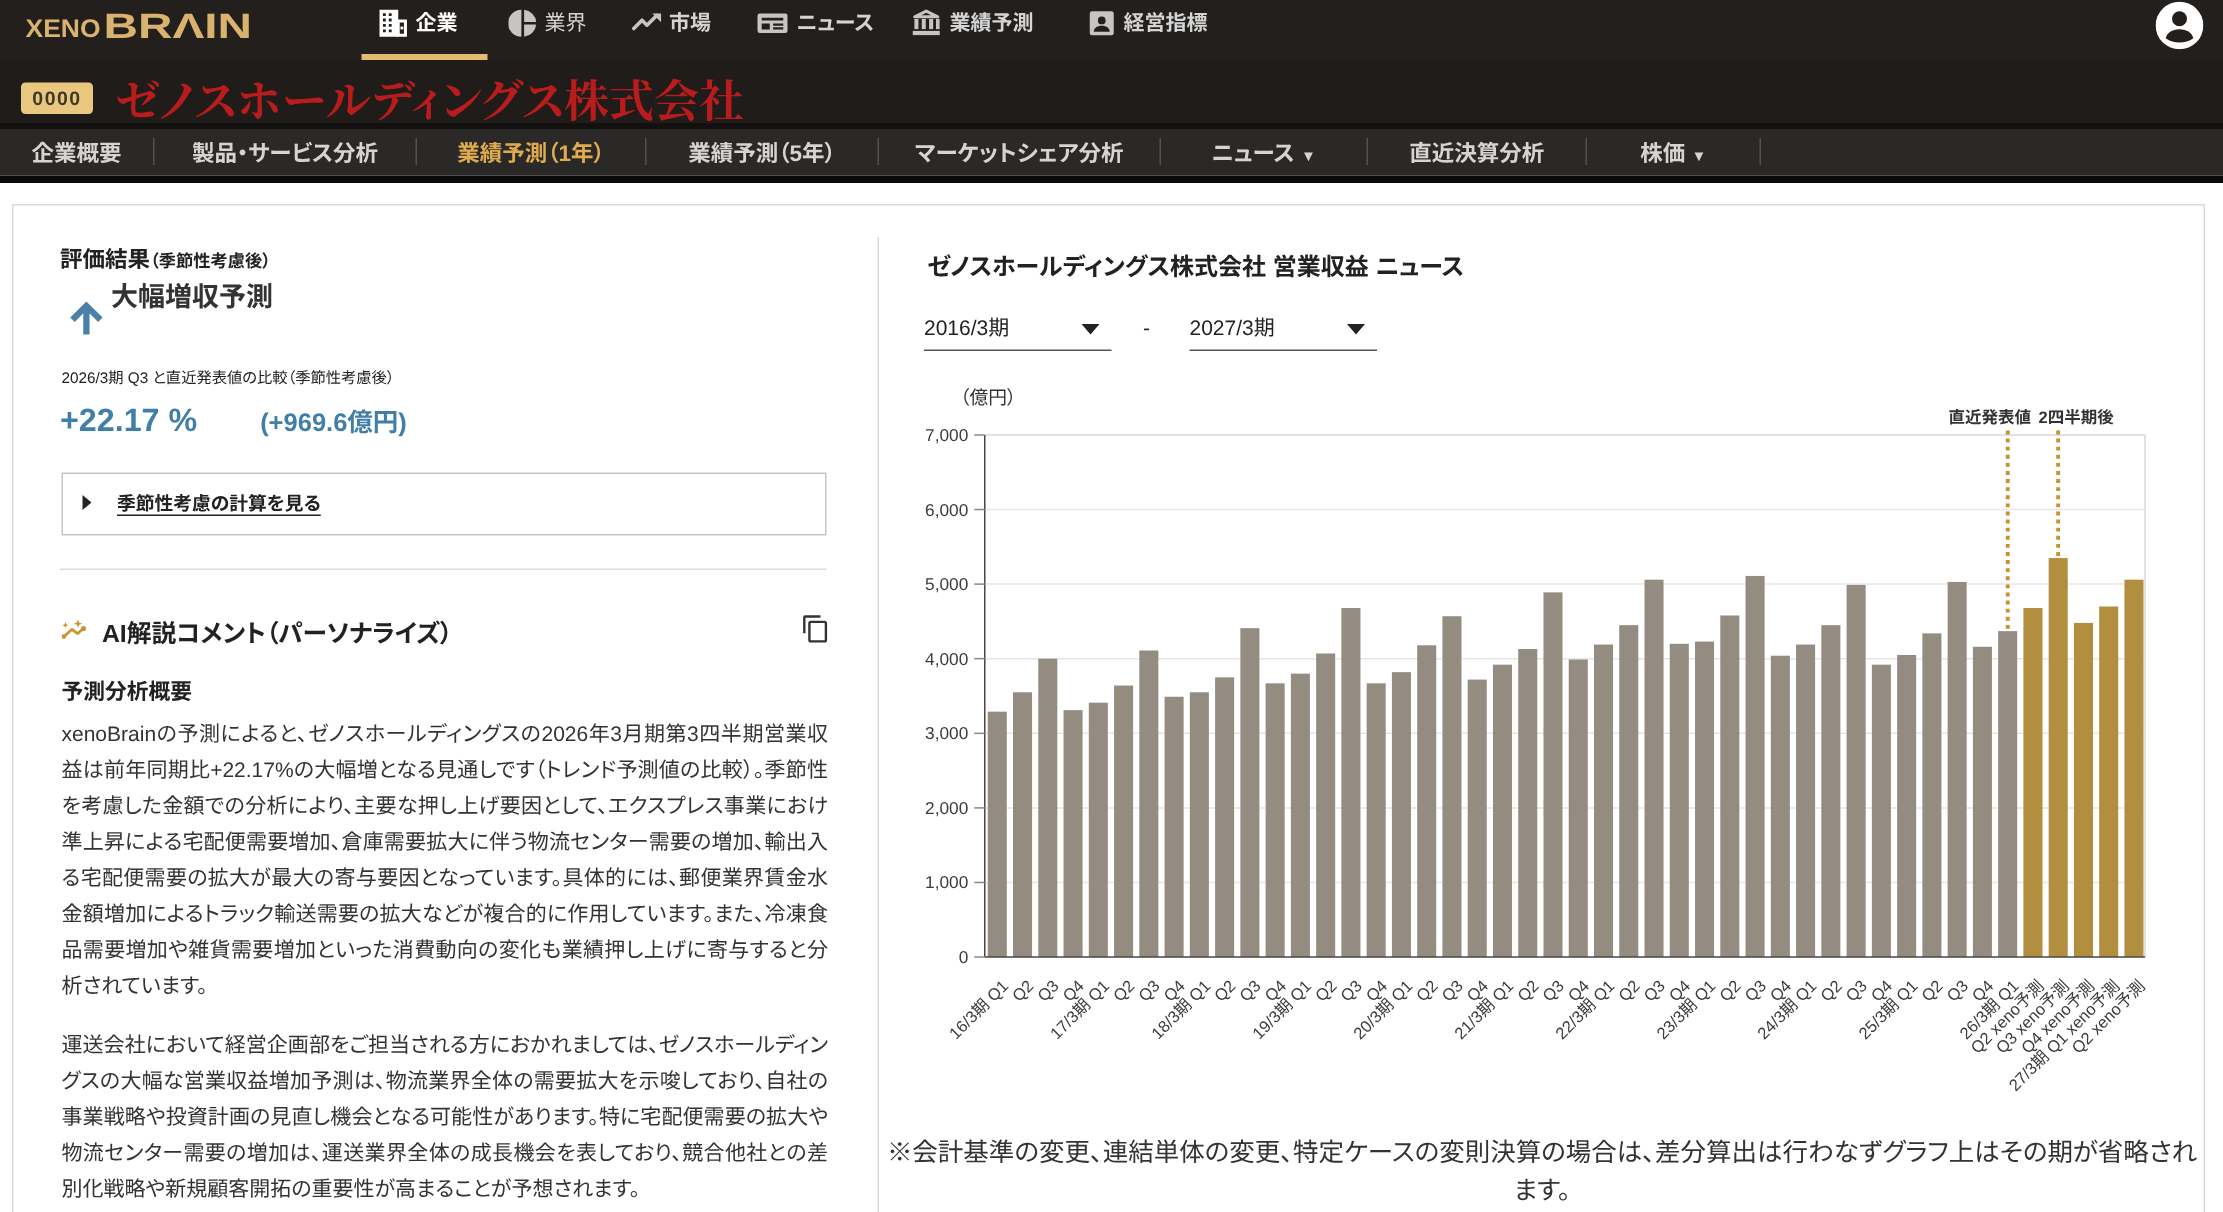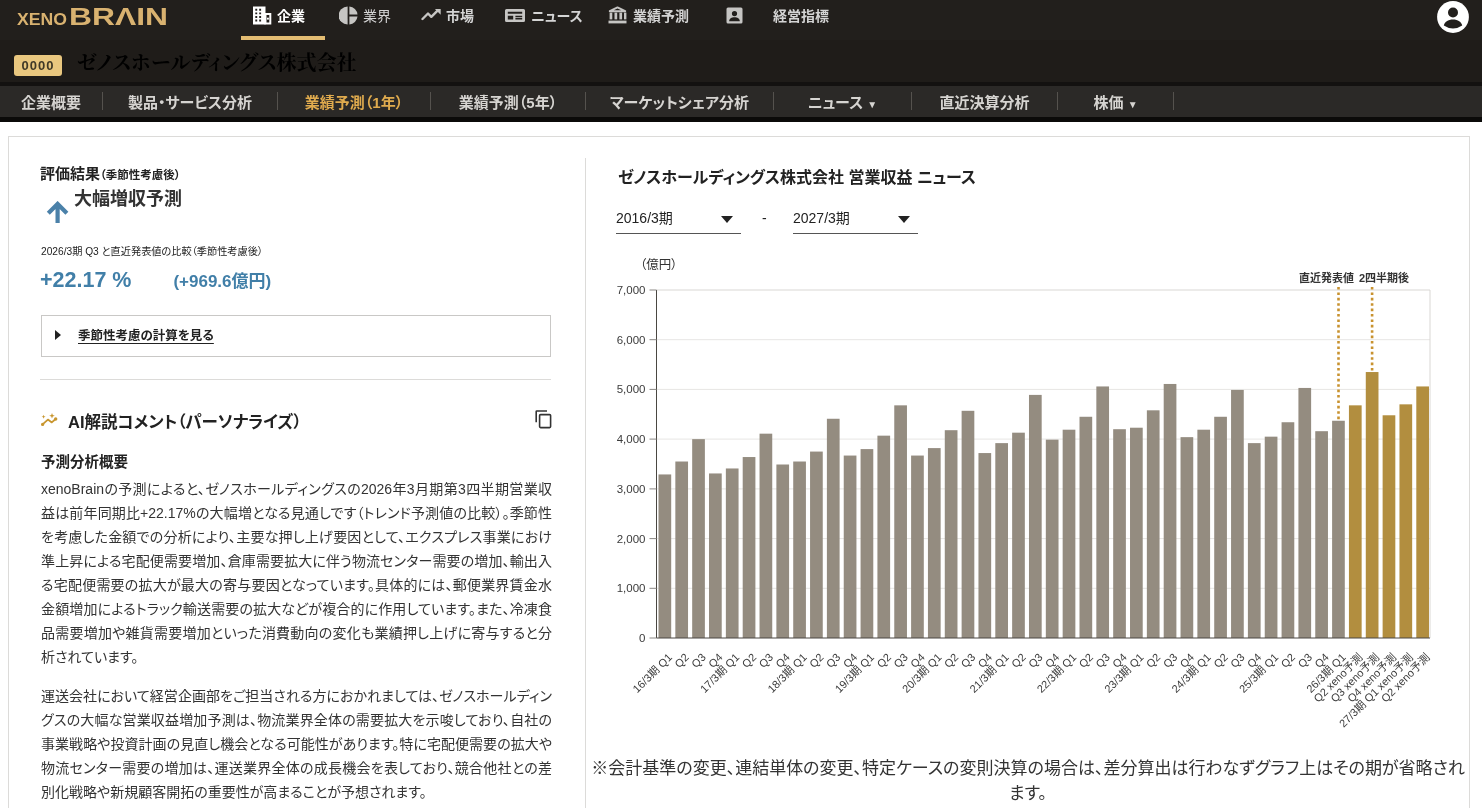--- a/index.html
+++ b/index.html
@@ -50,37 +50,37 @@
   <svg width="21" height="19" viewBox="0 0 21 19" style="margin-right:5px;">
       <path fill="none" stroke="#c6c5c3" stroke-width="2" stroke-linejoin="round" d="M10.5 1.4 18.2 5.2 H2.8z"></path>
       <rect x="2.6" y="6.6" width="2.7" height="6.8" fill="#c6c5c3"></rect>
       <rect x="7.5" y="6.6" width="2.7" height="6.8" fill="#c6c5c3"></rect>
       <rect x="12.4" y="6.6" width="2.7" height="6.8" fill="#c6c5c3"></rect>
       <rect x="17" y="6.6" width="2.4" height="6.8" fill="#c6c5c3"></rect>
       <rect x="1.5" y="14.6" width="18" height="2.8" fill="#c6c5c3"></rect>
     </svg>
   <span>業績予測</span>
   </div>
-<div class="abs" style="left:725px;top:3px;height:24px;display:flex;align-items:center;color:#d4d4d4;font-size:14px;font-weight:bold;gap:24px;">
+<div class="abs" style="left:725px;top:3px;height:24px;display:flex;align-items:center;color:#d4d4d4;font-size:14px;font-weight:bold;">
   <svg width="19" height="19" viewBox="0 0 19 19" style="margin-right:5px;">
       <path fill="#c6c5c3" fill-rule="evenodd" d="M3 1.5h13a1.5 1.5 0 0 1 1.5 1.5v13a1.5 1.5 0 0 1-1.5 1.5H3A1.5 1.5 0 0 1 1.5 16V3A1.5 1.5 0 0 1 3 1.5z M9.5 5 a2.6 2.6 0 1 1 0 5.2 2.6 2.6 0 0 1 0-5.2z M4.2 15.2 c0-2.6 2.4-4 5.3-4 s5.3 1.4 5.3 4z"></path>
     </svg>
   <span>経営指標</span>
   </div>
 
 <svg class="abs" style="left:1437px;top:1px;" width="32" height="32" viewBox="0 0 32 32">
     <circle cx="16" cy="16" r="15.9" fill="#fff"></circle>
     <circle cx="16" cy="11.5" r="5" fill="#221f1c"></circle>
     <path d="M16 18.5 c-4.9 0-8.6 2.6-9.2 6 a16 16 0 0 0 18.4 0 C24.6 21.1 20.9 18.5 16 18.5z" fill="#221f1c"></path>
   </svg>
 
 <div class="abs" style="left:0;top:40px;width:1482px;height:42px;background:#1f1c19;"></div>
 <div class="abs" style="left:0;top:82px;width:1482px;height:3.5px;background:#131110;"></div>
 <div class="abs" style="left:14px;top:55px;width:48px;height:21px;background:#e9c77f;border-radius:3px;color:#3f3827;font-size:13px;font-weight:bold;text-align:center;line-height:21px;letter-spacing:1px;">0000</div>
-<div class="abs" style="left:77px;top:52px;color:#000000;font-size:20px;font-weight:bold;font-family:'Liberation Serif','Noto Serif CJK JP',serif;line-height:1.15;">ゼノスホールディングス株式会社</div>
+<div class="abs" style="left:77px;top:52px;color:#b91c1c;font-size:30px;font-weight:bold;font-family:'Liberation Serif','Noto Serif CJK JP',serif;line-height:1.15;">ゼノスホールディングス株式会社</div>
 
 <div class="abs" style="left:0;top:85.5px;width:1482px;height:31.5px;background:#2b2927;"></div>
 <div class="abs" style="left:0;top:117px;width:1482px;height:5px;background:#0b0a09;"></div>
 <div class="abs" style="left:0;top:85.5px;width:1482px;height:31.5px;display:flex;align-items:center;font-size:15px;font-weight:bold;color:#d6d4d1;">
 <div style="width:102px;text-align:center;">企業概要</div>
     <i class="sep"></i>
 <div style="width:174px;text-align:center;">製品・サービス分析</div>
     <i class="sep"></i>
 <div style="width:152px;text-align:center;color:#e0ab4e;">業績予測（1年）</div>
     <i class="sep"></i>

